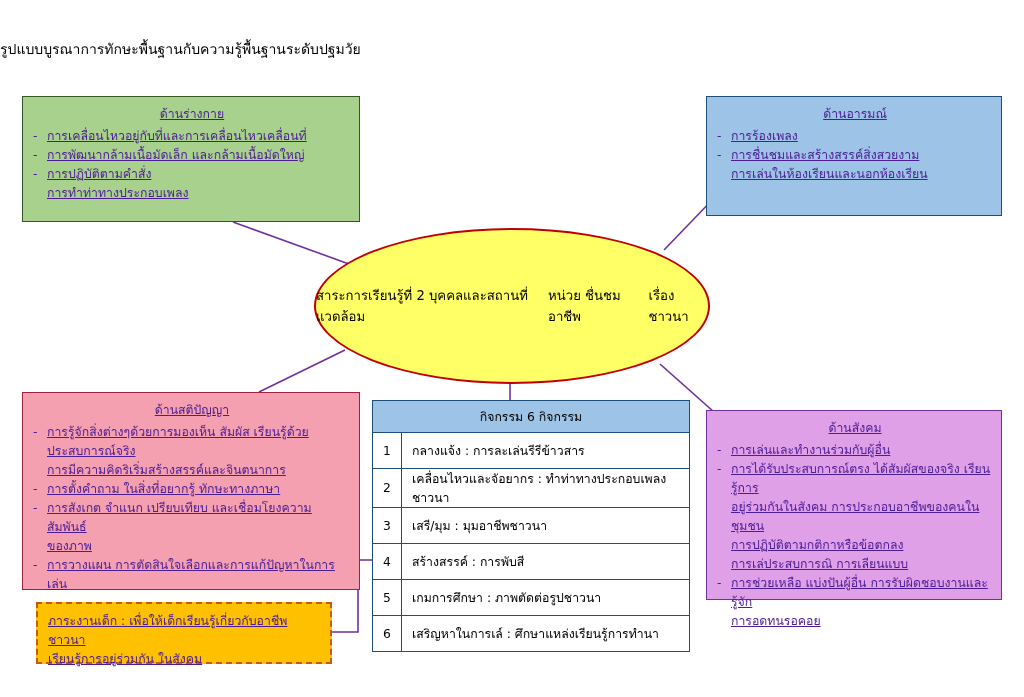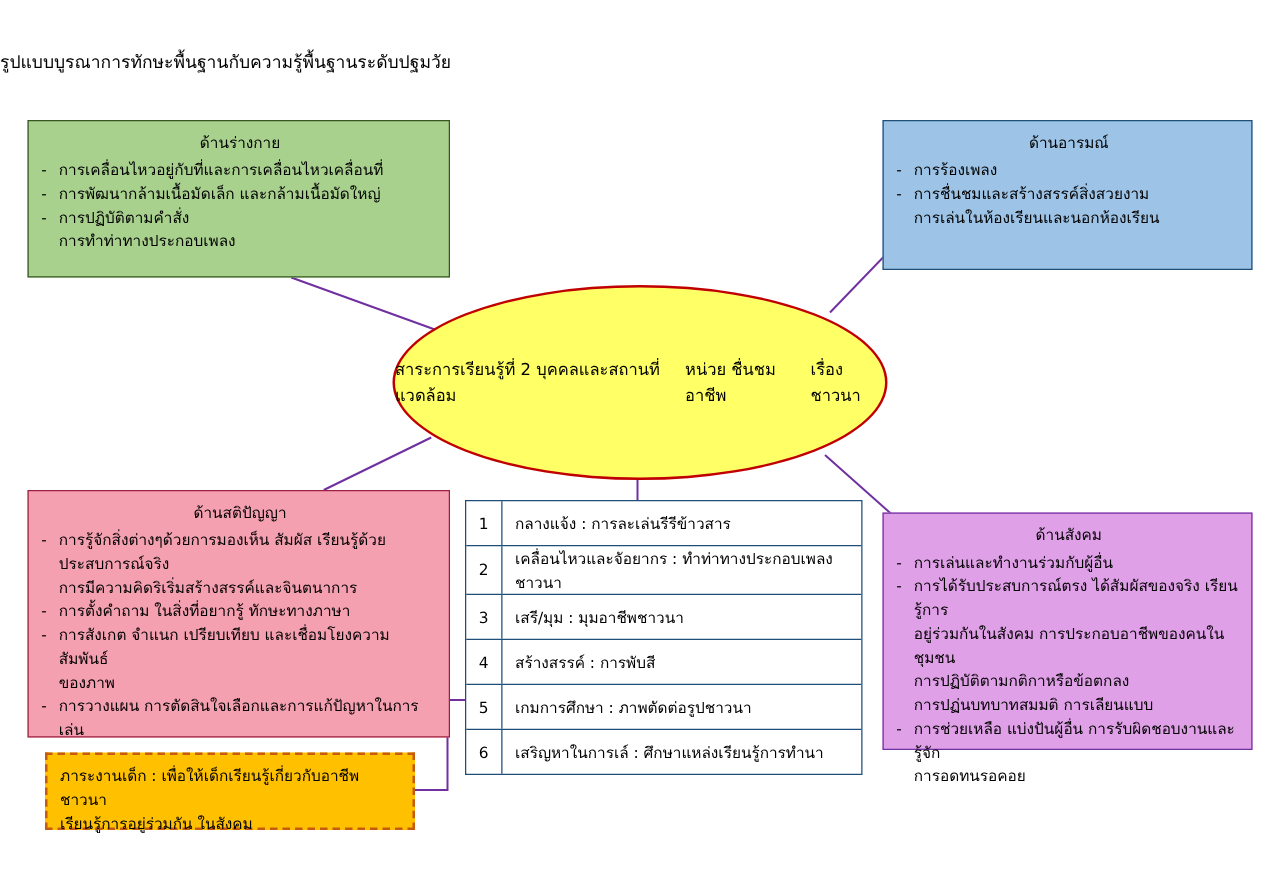--- a/index.html
+++ b/index.html
@@ -38,21 +38,22 @@
     font-size: 14px;
     color: #000000;
   }
 
   
   .box {
     border: 1.5px solid #000;
     padding: 8px 8px 10px 10px;
     font-size: 12.3px;
     line-height: 1.55;
-    color: #000000;
+    color: #4c1d95;
+    text-decoration: underline;
   }
   .box .hd {
     text-align: center;
     margin-bottom: 3px;
   }
   .box ul {
     list-style: none;
     margin: 0;
     padding: 0;
   }
@@ -206,32 +207,33 @@
     </ul>
   </div>
 
   <div class="node box" id="social">
     <div class="hd">ด้านสังคม</div>
     <ul>
       <li><span class="dash">-</span><span>การเล่นและทำงานร่วมกับผู้อื่น</span></li>
       <li><span class="dash">-</span><span>การได้รับประสบการณ์ตรง ได้สัมผัสของจริง เรียนรู้การ
 อยู่ร่วมกันในสังคม การประกอบอาชีพของคนในชุมชน</span></li>
       <li class="nodash"><span>การปฏิบัติตามกติกาหรือข้อตกลง</span></li>
-      <li class="nodash"><span>การปฏ่นบทบาทสมมติ การเลียนแบบ</span></li>
+      <li class="nodash"><span>การเล่ประสบการณิ การเลียนแบบ</span></li>
       <li><span class="dash">-</span><span>การช่วยเหลือ แบ่งปันผู้อื่น การรับผิดชอบงานและรู้จัก
 การอดทนรอคอย</span></li>
     </ul>
   </div>
 
   <div class="node box" id="childtask">
     <div class="ln">ภาระงานเด็ก : เพื่อให้เด็กเรียนรู้เกี่ยวกับอาชีพชาวนา
 เรียนรู้การอยู่ร่วมกัน ในสังคม</div>
   </div>
 
   <div class="node" id="activities">
+    <div class="thead">กิจกรรม 6 กิจกรรม</div>
     <div class="row">
       <div class="num">1</div>
       <div class="lbl">กลางแจ้ง : การละเล่นรีรีข้าวสาร</div>
     </div>
     <div class="row">
       <div class="num">2</div>
       <div class="lbl">เคลื่อนไหวและจัอยากร : ทำท่าทางประกอบเพลงชาวนา</div>
     </div>
     <div class="row">
       <div class="num">3</div>

